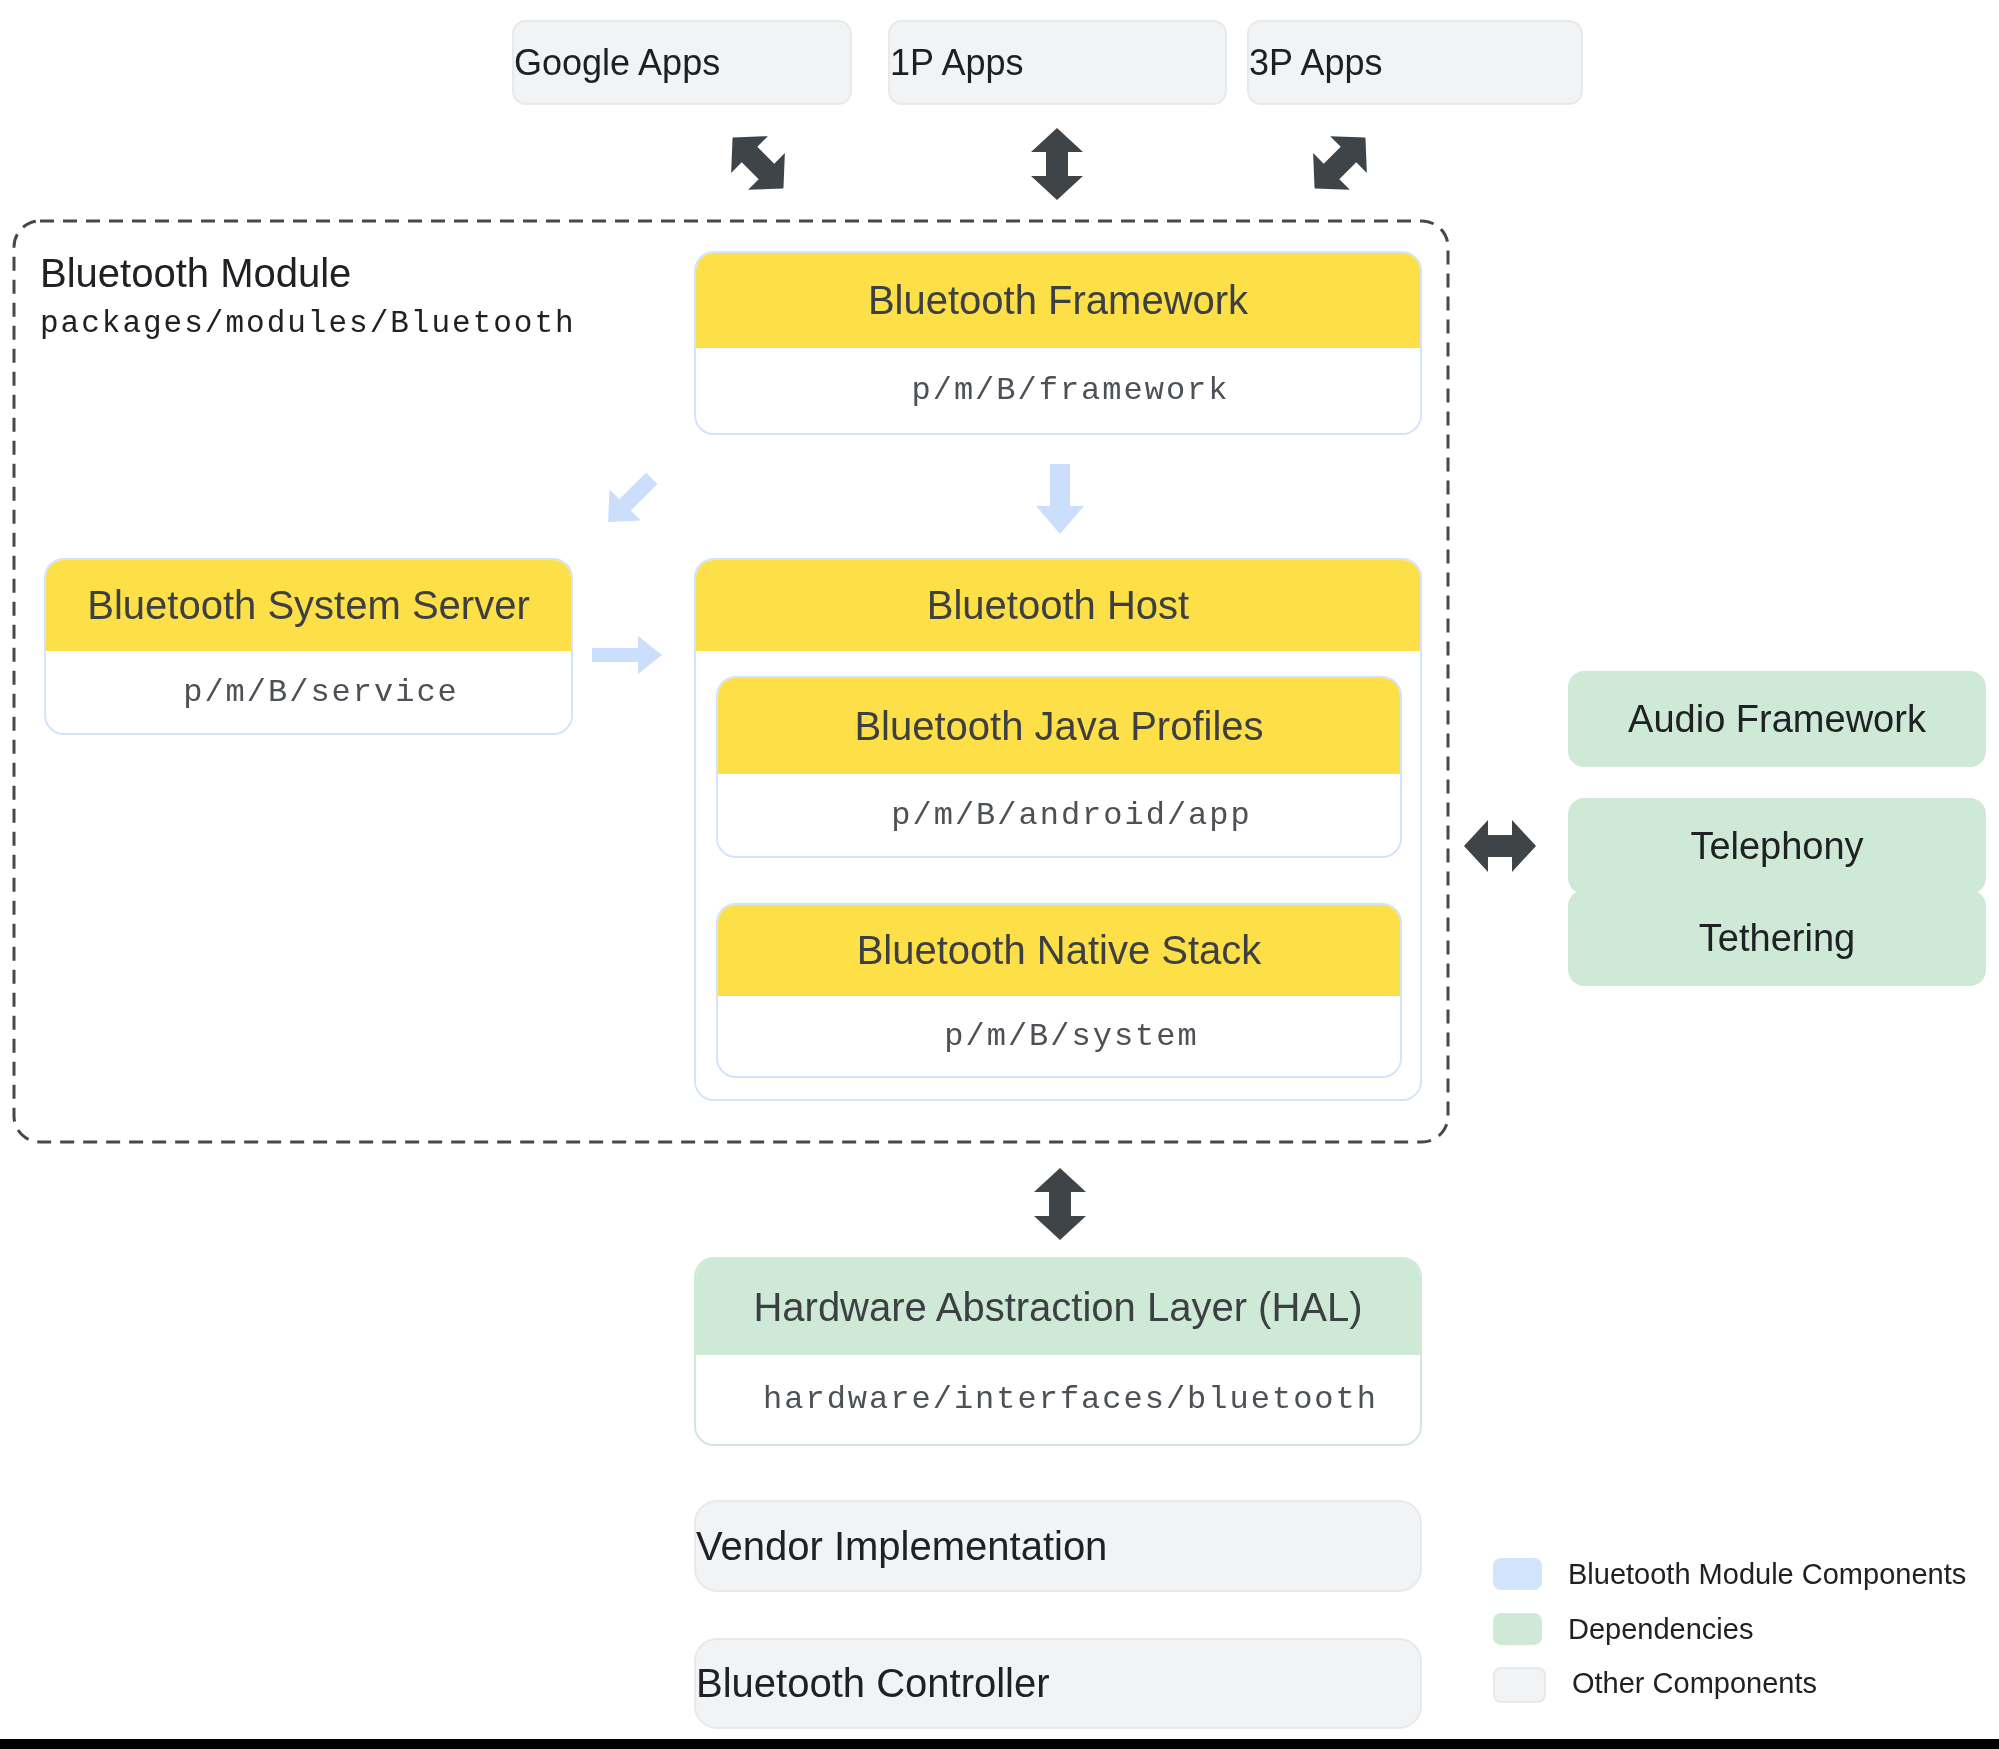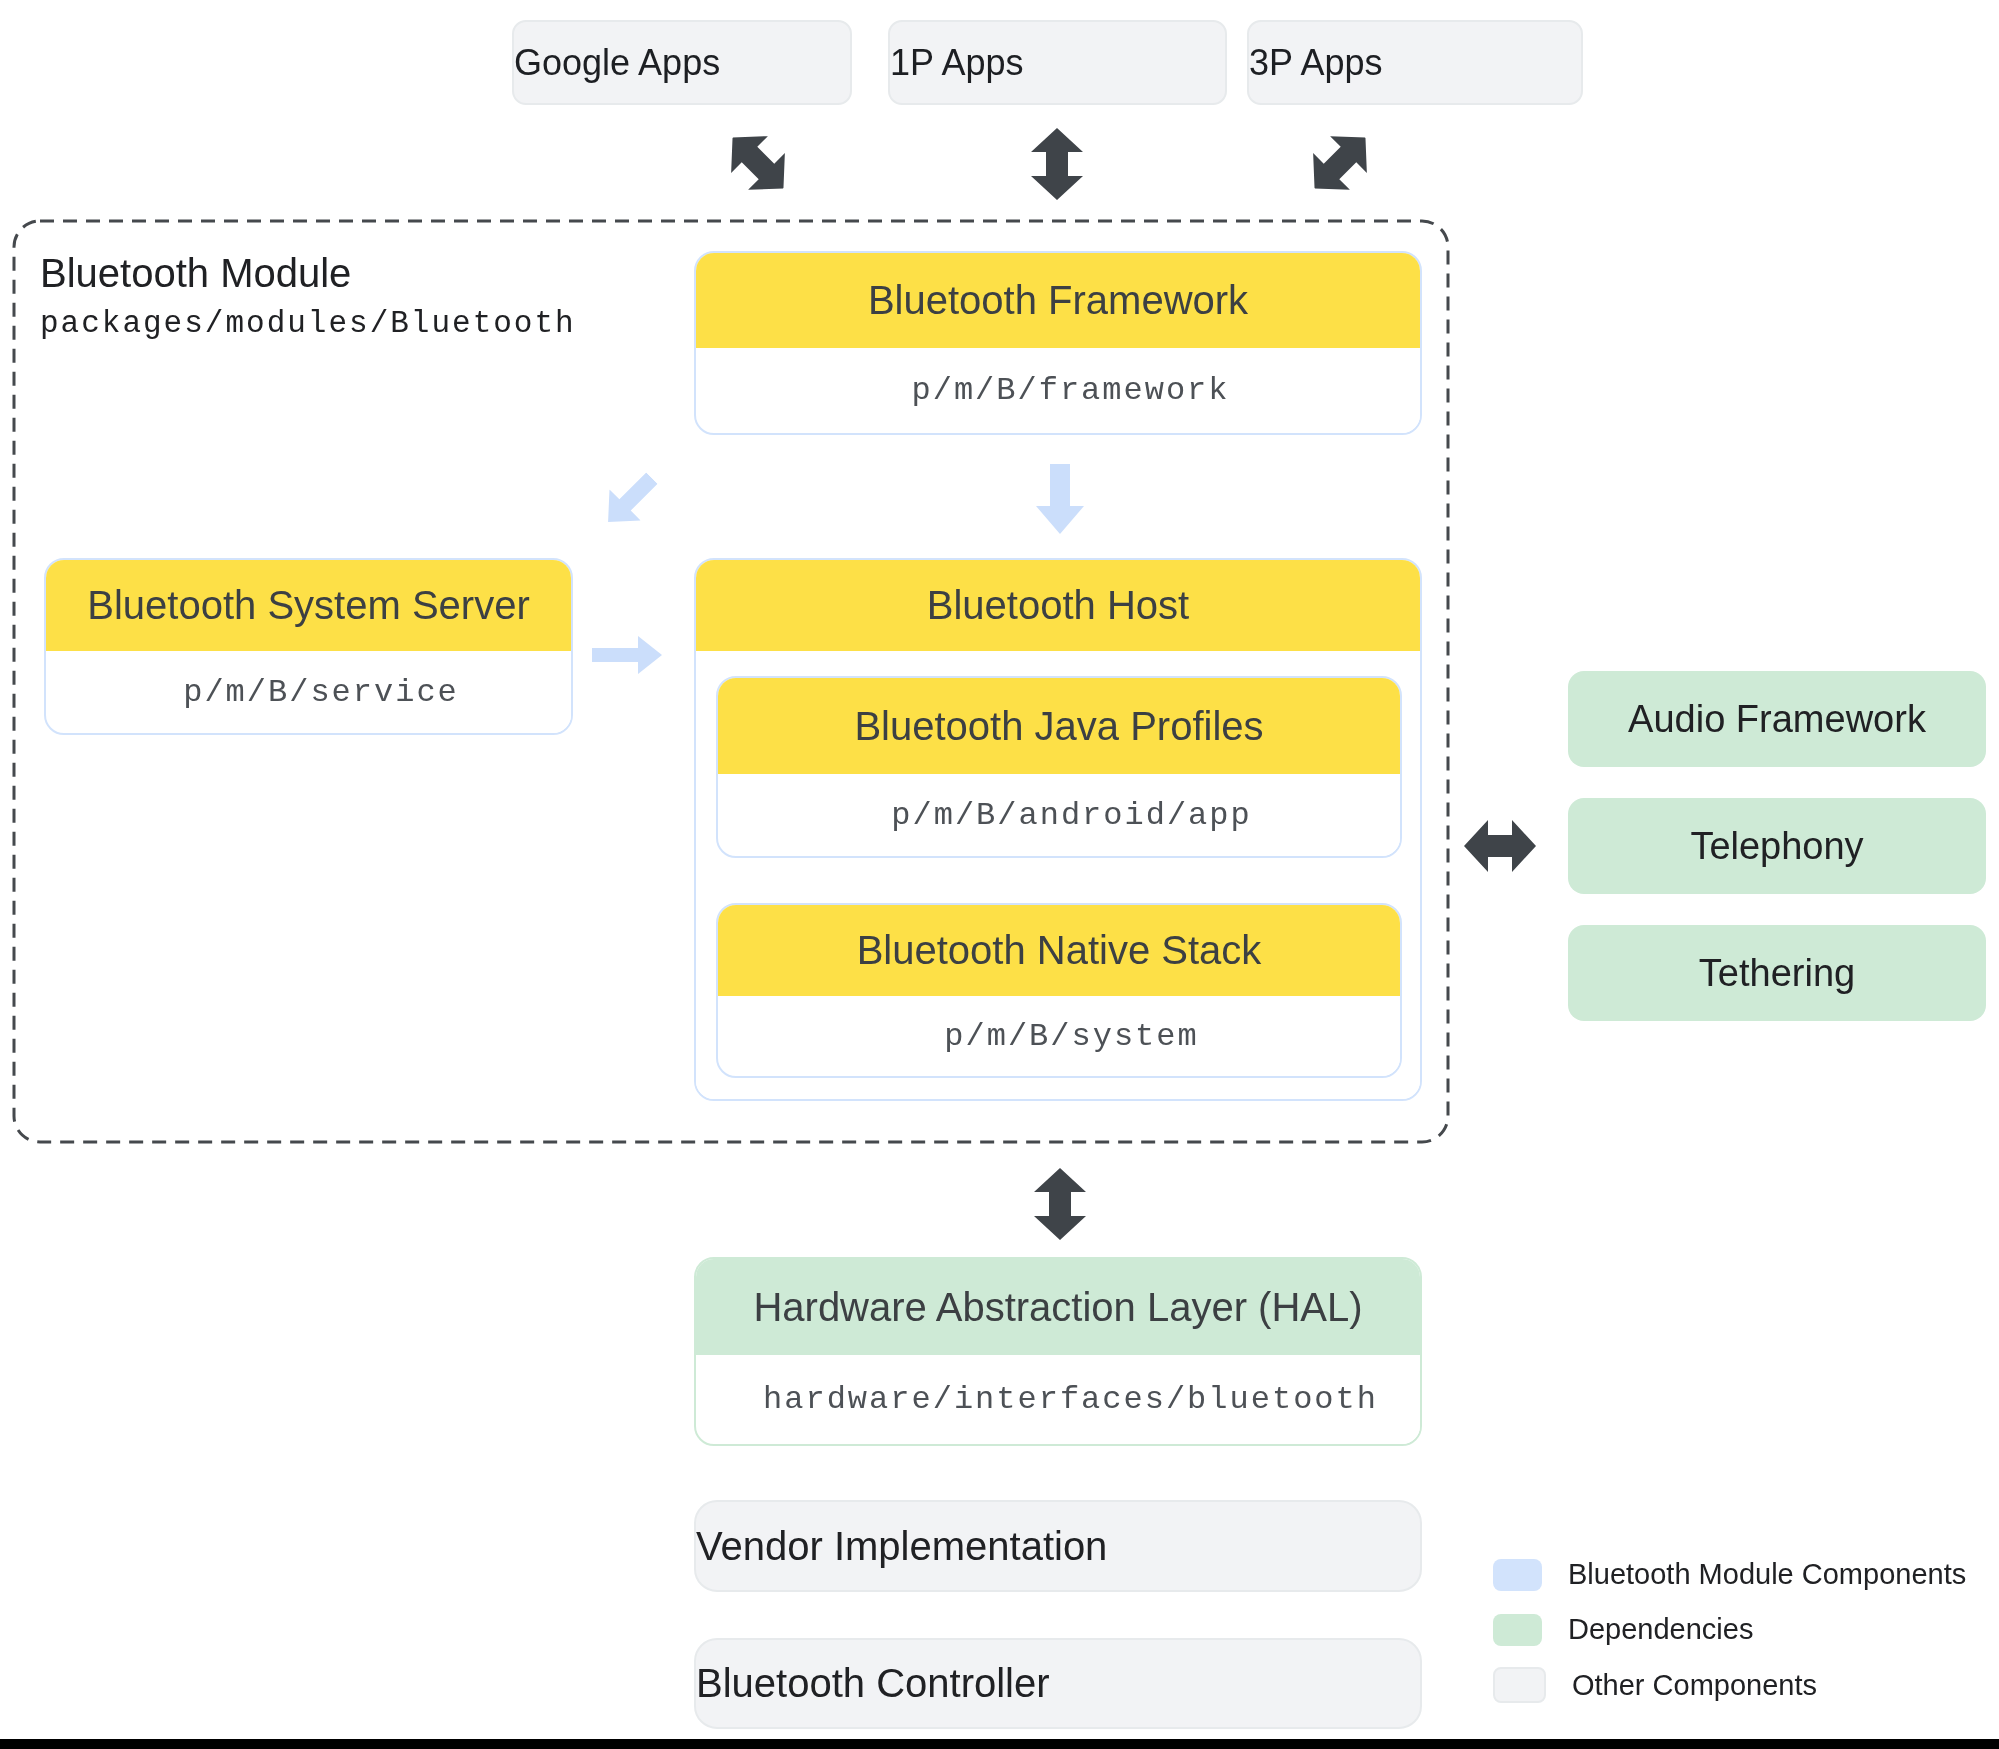--- a/index.html
+++ b/index.html
@@ -36,21 +36,21 @@
     background:#ceead6;border-radius:16px;display:flex;align-items:center;justify-content:center;
     font-size:38px;color:#202124;
   }
   
   .mod-title{font-size:40px;color:#202124;line-height:46px;}
   .mod-path{
     font-family:"Liberation Mono","DejaVu Sans Mono",monospace;
     font-size:31px;letter-spacing:2px;color:#202124;line-height:40px;margin-top:8px;
   }
   
-  .legend-row{position:absolute;left:1493px;display:flex;align-items:center;}
+  .legend-row{position:absolute;left:1493px;display:flex;align-items:flex-start;}
   .swatch{width:49px;height:32px;border-radius:8px;flex:0 0 auto;}
   .swatch.outlined{border:2px solid #e7eaec;}
   .legend-label{margin-left:26px;font-size:29px;color:#202124;white-space:nowrap;}
   .dk{fill:#3f4449;}
   .lt{fill:#cbdefb;}
   .rot45{transform:rotate(45deg);transform-origin:center;}
   .rotm45{transform:rotate(-45deg);transform-origin:center;}
   .blackbar{background:#000;}
 </style>
 </head>
@@ -125,21 +125,21 @@
   <svg class="abs" style="left:1464px;top:820px" width="72" height="52" viewBox="0 0 72 52">
     <path class="dk" d="M0,26 L24,0 L24,15 L48,15 L48,0 L72,26 L48,52 L48,37 L24,37 L24,52 Z"></path>
   </svg>
 
   <div class="abs dep" style="left:1568px;top:671px;width:418px;height:96px">
     <span>Audio Framework</span>
   </div>
   <div class="abs dep" style="left:1568px;top:798px;width:418px;height:96px">
     <span>Telephony</span>
   </div>
-  <div class="abs dep" style="left:1568px;top:925px;width:418px;height:96px">
+  <div class="abs dep" style="left:1568px;top:890px;width:418px;height:96px">
     <span>Tethering</span>
   </div>
 
   <svg class="abs" style="left:1034px;top:1168px" width="52" height="72" viewBox="0 0 52 72">
     <path class="dk" d="M26,0 L52,24 L37,24 L37,48 L52,48 L26,72 L0,48 L15,48 L15,24 L0,24 Z"></path>
   </svg>
 
   <div class="abs card green" style="left:694px;top:1257px;width:728px;height:189px">
     <div class="hdr" style="height:96px">Hardware Abstraction Layer (HAL)</div>
     <div class="mono-body">hardware/interfaces/bluetooth</div>

